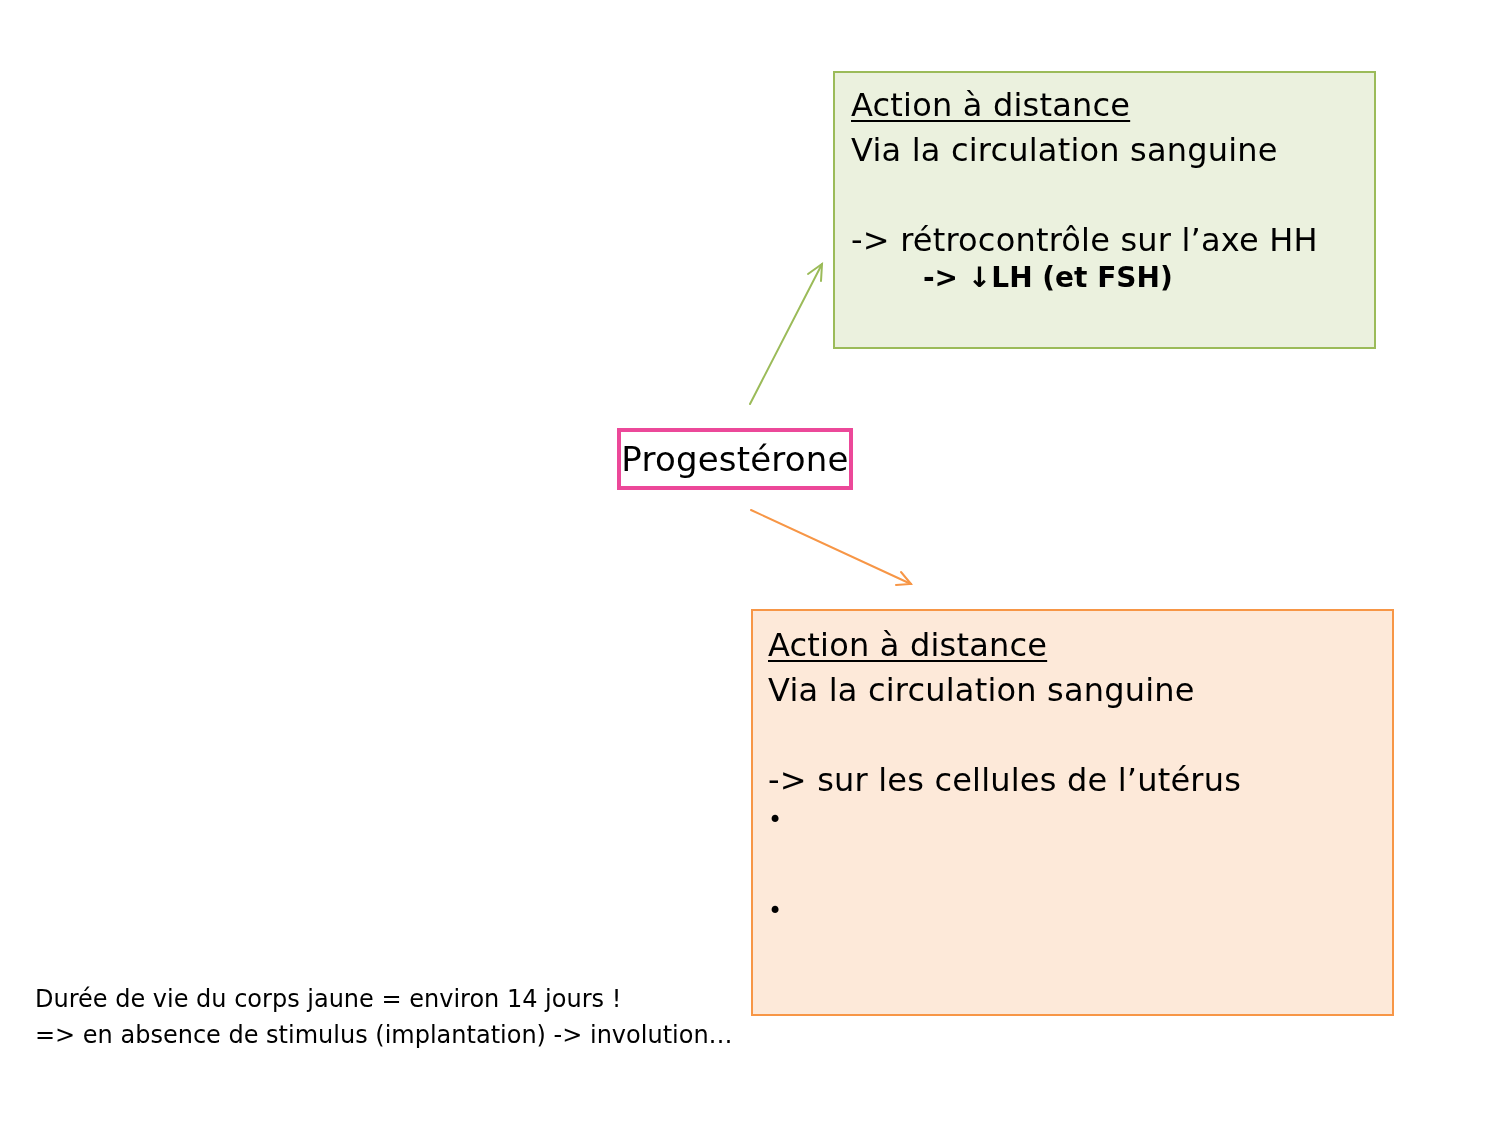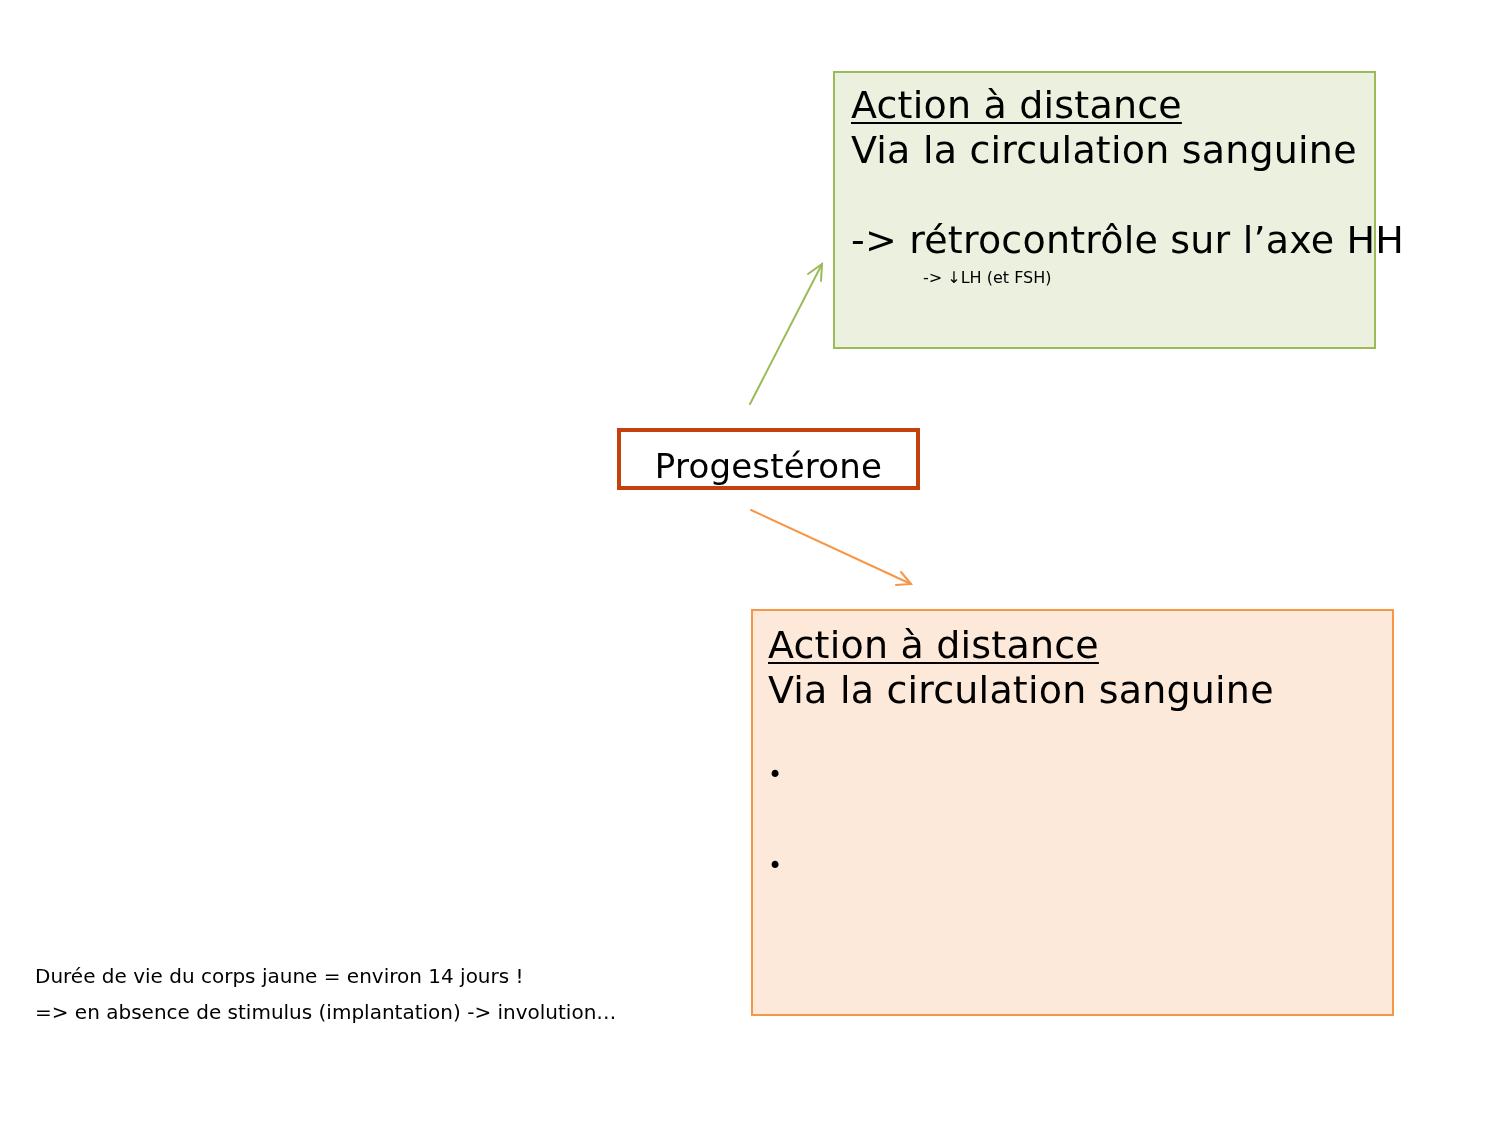--- a/index.html
+++ b/index.html
@@ -33,67 +33,68 @@
       top: 609px;
       width: 643px;
       height: 407px;
       background: #fde9d9;
       border: 2px solid #f79646;
       padding: 12px 0 0 15px;
     }
     .box-center {
       left: 617px;
       top: 428px;
-      width: 303px;
+      width: 236px;
       height: 62px;
       background: #ffffff;
-      border: 4px solid #c2410c;
+      border: 4px solid #ec4899;
       display: flex;
-      align-items: flex-end;
+      align-items: center;
       justify-content: center;
     }
     .center-label {
       font-size: 34px;
       letter-spacing: 0.2px;
     }
     .line {
-      font-size: 38px;
+      font-size: 32px;
       line-height: 45px;
       white-space: nowrap;
       letter-spacing: 0.2px;
     }
     .line.title {
       text-decoration: underline;
       text-underline-offset: 4px;
       text-decoration-thickness: 2px;
     }
     .spacer {
       height: 45px;
     }
     .sub-green {
-      font-size: 16px;
+      font-size: 28px;
       line-height: 30px;
       padding-left: 72px;
       white-space: nowrap;
+      font-weight: bold;
     }
     .bullet-line {
       font-size: 24px;
       line-height: 34px;
       white-space: nowrap;
       display: flex;
     }
     .bullet-dot {
       width: 46px;
       display: inline-block;
     }
     .footer {
       position: absolute;
       left: 35px;
-      top: 958px;
-      font-size: 20px;
+      top: 981px;
+      font-size: 24px;
       line-height: 36px;
       white-space: nowrap;
     }
     svg.arrows {
       position: absolute;
       left: 0;
       top: 0;
       width: 1500px;
       height: 1125px;
       pointer-events: none;
@@ -122,20 +123,21 @@
 </div>
 
 <div class="box box-center">
   <span class="center-label">Progestérone</span>
 </div>
 
 <div class="box box-orange">
   <div class="line title">Action à distance</div>
   <div class="line">Via la circulation sanguine</div>
   <div class="spacer"></div>
+  <div class="line">-&gt; sur les cellules de l’utérus</div>
   <div class="bullet-line">
     <span class="bullet-dot">•</span>
   </div>
   <div class="spacer" style="height:57px"></div>
   <div class="bullet-line">
     <span class="bullet-dot">•</span>
   </div>
 </div>
 
 <div class="footer">

